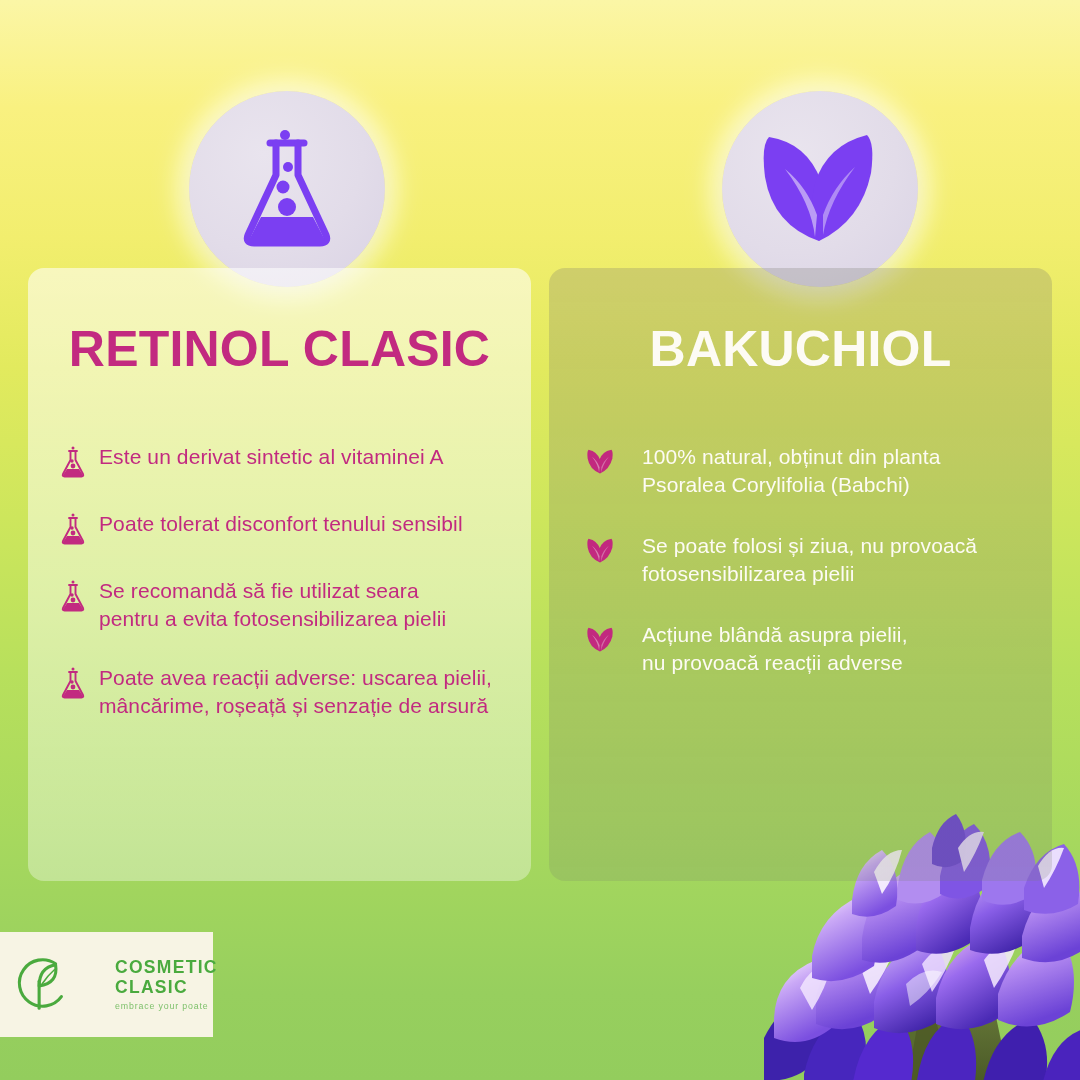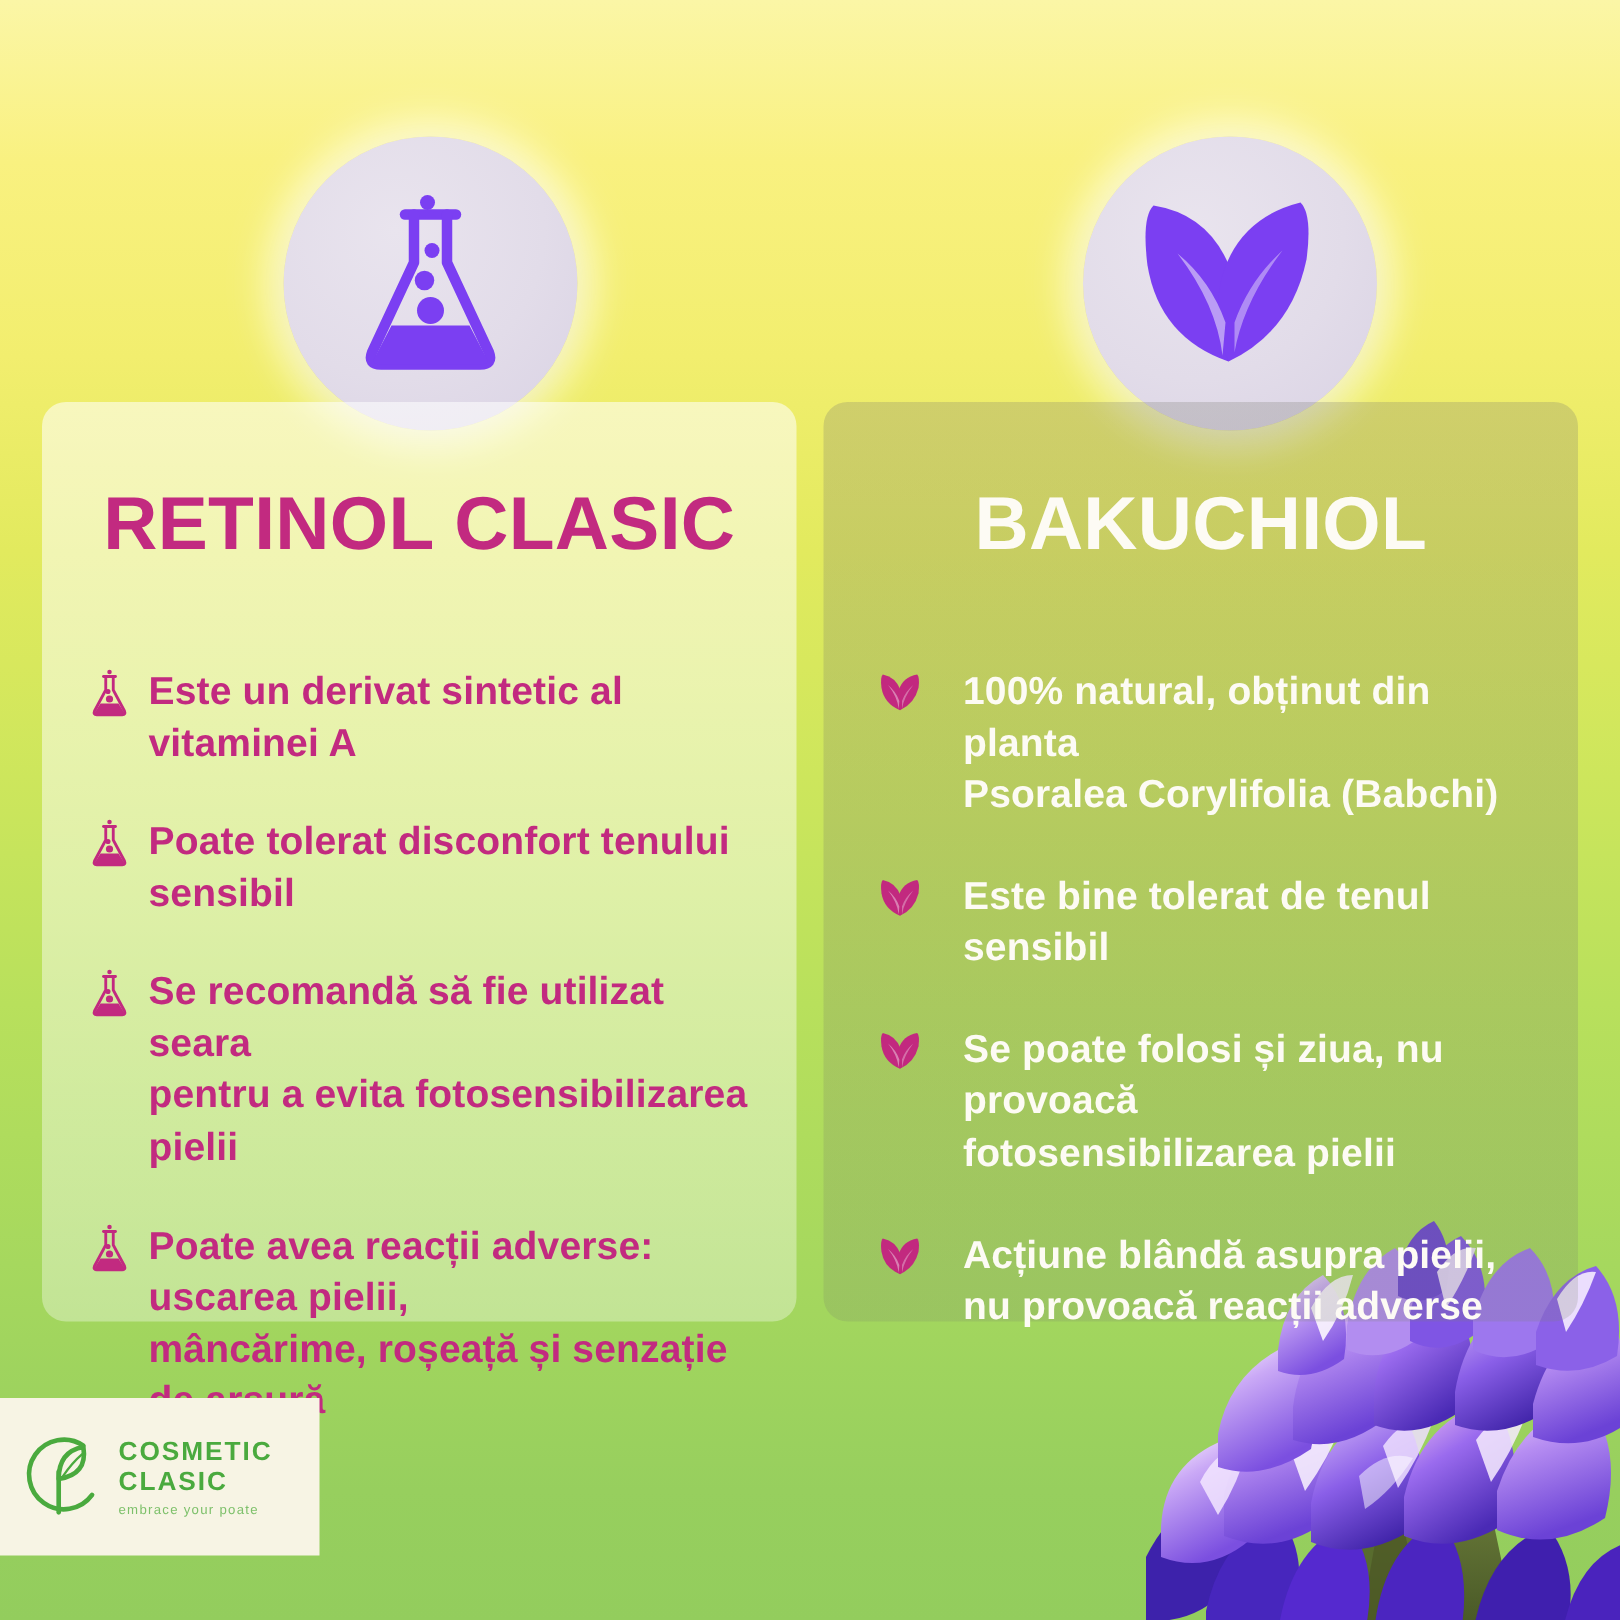--- a/index.html
+++ b/index.html
@@ -85,39 +85,40 @@
     align-items:flex-start;
     margin-bottom:31px;
   }
   .bullet .bi {
     flex:0 0 auto;
     width:30px; height:34px;
     margin-right:11px;
     margin-top:2px;
   }
   .bullet .btext {
-    font-size:26px;
-    font-weight:700;
+    font-size:21px;
+    font-weight:400;
     line-height:1.33;
     letter-spacing:.1px;
   }
   #card-retinol   .btext { color:#c22a80; }
   #card-bakuchiol .btext { color:#fdfbf4; }
 
   #card-bakuchiol .bullets { left:36px; }
   #card-bakuchiol .bullet  { margin-bottom:33px;gap:16px; }
 
   
   #logo-box {
     position:absolute;
     left:0; top:932px;
     width:213px; height:105px;
     background:#f7f4e4;
     display:flex; align-items:center;
     padding-left:13px;
+    gap:36px;
   }
   #logo-mark { flex:0 0 auto; width:60px; height:62px; margin-right:6px; }
   #logo-words { display:flex; flex-direction:column; line-height:1; }
   .logo-l1, .logo-l2 {
     color:#4aaa3e; font-weight:700; font-size:17.5px; letter-spacing:1.3px;
   }
   .logo-l2 { margin-top:3px; }
   .logo-tag {
     color:#7dc06a; font-size:8.8px; letter-spacing:.85px; margin-top:5px;
   }
@@ -310,29 +311,20 @@
         <svg class="bi" viewBox="0 0 34 30" aria-hidden="true">
           <path d="M17 28 Q5 23 3 11 Q2 3 4 1 Q14 3 17.5 13 Q20 21 17 28 Z" fill="#c2297f"></path>
           <path d="M17 28 Q28 23 31 11 Q32 3 30 1 Q19 3 16 13 Q14 21 17 28 Z" fill="#c2297f"></path>
           <path d="M16 27 Q15 18 8 9 Q14 14 16.5 21 Z" fill="#efd6e6" opacity=".5"></path>
           <path d="M18.5 27 Q20 18 27 9 Q21 14 18.5 21 Z" fill="#efd6e6" opacity=".4"></path>
         </svg>
         <div class="btext" style="white-space:pre-line">100% natural, obținut din planta
 Psoralea Corylifolia (Babchi)</div>
       </div>
 
-      <div class="bullet">
-        <svg class="bi" viewBox="0 0 34 30" aria-hidden="true">
-          <path d="M17 28 Q5 23 3 11 Q2 3 4 1 Q14 3 17.5 13 Q20 21 17 28 Z" fill="#c2297f"></path>
-          <path d="M17 28 Q28 23 31 11 Q32 3 30 1 Q19 3 16 13 Q14 21 17 28 Z" fill="#c2297f"></path>
-          <path d="M16 27 Q15 18 8 9 Q14 14 16.5 21 Z" fill="#efd6e6" opacity=".5"></path>
-          <path d="M18.5 27 Q20 18 27 9 Q21 14 18.5 21 Z" fill="#efd6e6" opacity=".4"></path>
-        </svg>
-        <div class="btext" style="white-space:pre-line">Este bine tolerat de tenul sensibil</div>
-      </div>
 
       <div class="bullet">
         <svg class="bi" viewBox="0 0 34 30" aria-hidden="true">
           <path d="M17 28 Q5 23 3 11 Q2 3 4 1 Q14 3 17.5 13 Q20 21 17 28 Z" fill="#c2297f"></path>
           <path d="M17 28 Q28 23 31 11 Q32 3 30 1 Q19 3 16 13 Q14 21 17 28 Z" fill="#c2297f"></path>
           <path d="M16 27 Q15 18 8 9 Q14 14 16.5 21 Z" fill="#efd6e6" opacity=".5"></path>
           <path d="M18.5 27 Q20 18 27 9 Q21 14 18.5 21 Z" fill="#efd6e6" opacity=".4"></path>
         </svg>
         <div class="btext" style="white-space:pre-line">Se poate folosi și ziua, nu provoacă
 fotosensibilizarea pielii</div>

